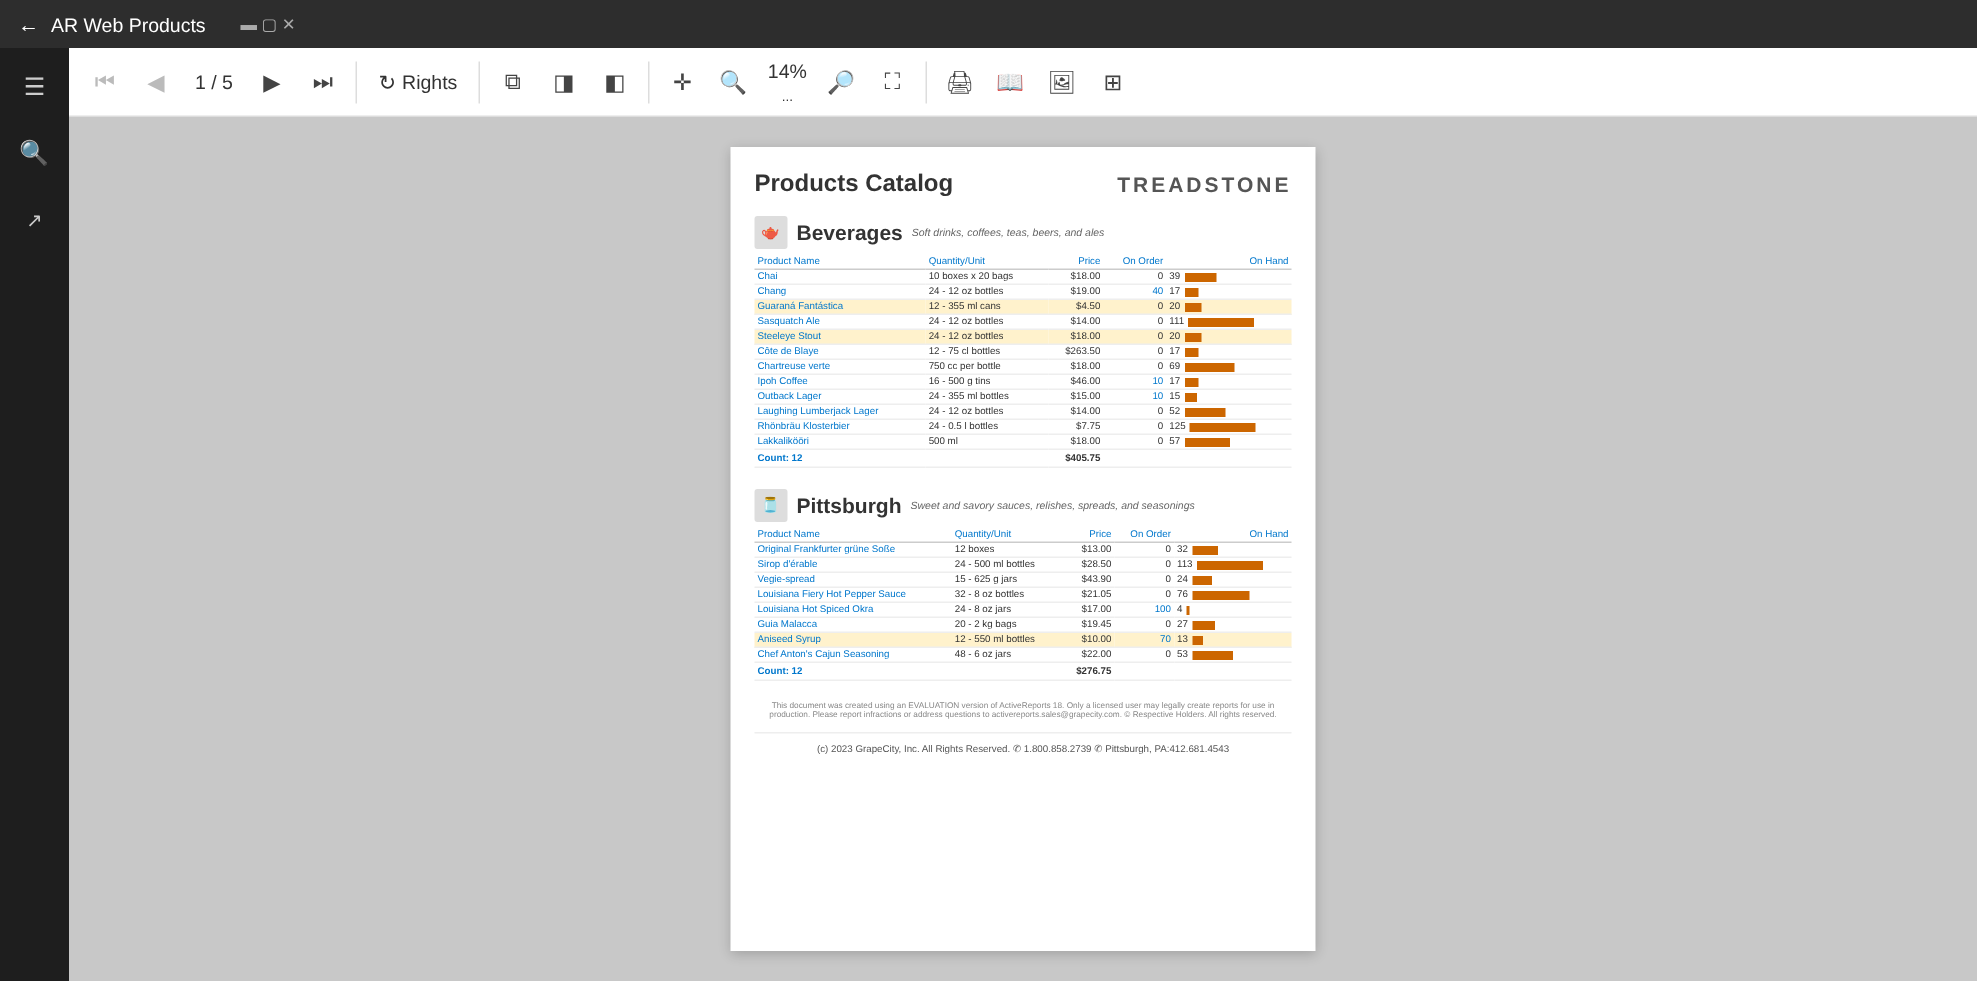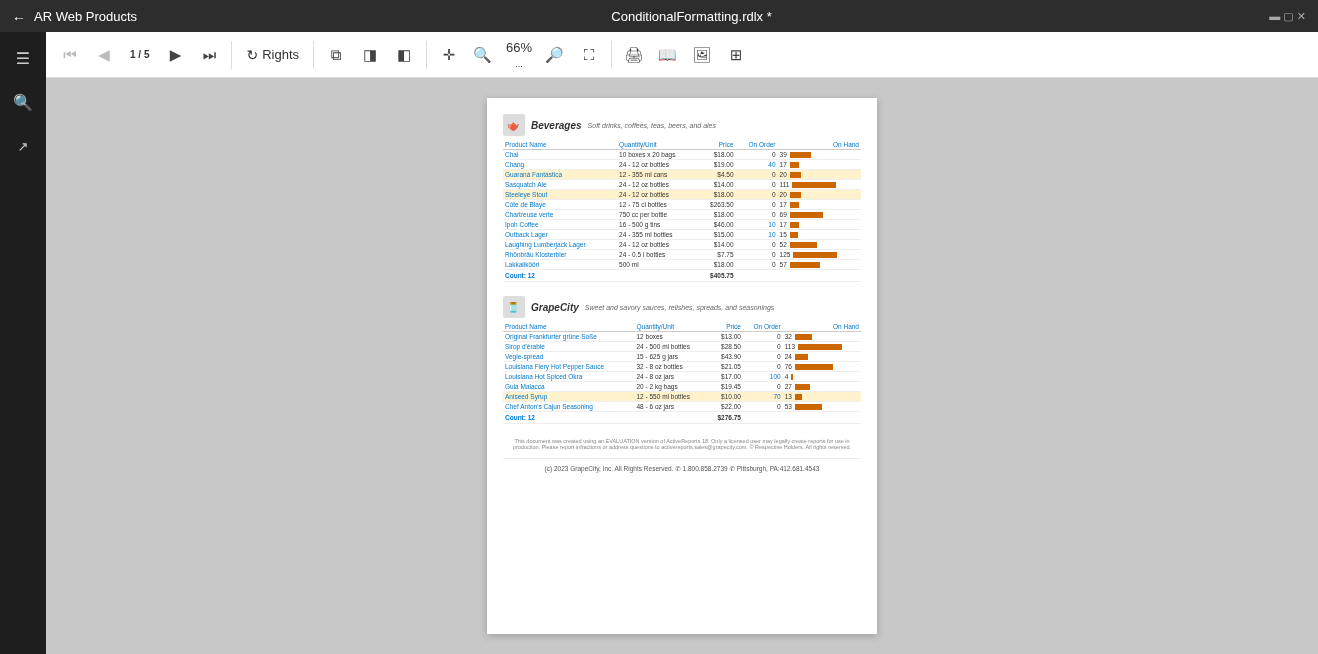--- a/index.html
+++ b/index.html
@@ -75,25 +75,24 @@
       display: flex;
       align-items: center;
       justify-content: center;
       border-radius: 3px;
       color: #444;
       font-size: 15px;
     }
     .toolbar-btn.disabled { color: #bbb; cursor: default; }
     .toolbar-sep { width: 1px; height: 28px; background: #ddd; margin: 0 4px; }
     .page-indicator {
-      font-size: 10px;
+      font-size: 13px;
       color: #333;
       padding: 0 8px;
       white-space: nowrap;
-      font-weight: bold;
     }
     .refresh-btn {
       display: flex;
       align-items: center;
       gap: 4px;
       border: none;
       background: transparent;
       cursor: pointer;
       font-size: 13px;
       color: #333;
@@ -159,25 +158,24 @@
       height: 22px;
       background: #ddd;
       border-radius: 2px;
       margin-right: 6px;
       display: flex;
       align-items: center;
       justify-content: center;
       font-size: 10px;
     }
     .category-name {
-      font-size: 10px;
+      font-size: 14px;
       font-weight: bold;
       color: #333;
       margin-right: 6px;
-      font-style: italic;
     }
     .category-desc {
       font-size: 7px;
       color: #666;
       font-style: italic;
     }
 
     
     .product-table { width: 100%; border-collapse: collapse; }
     .product-table th {
@@ -220,23 +218,20 @@
       border-top: 1px solid #eee;
     }
   </style>
 </head>
 <body>
 
 <div class="title-bar">
   <div class="title-bar-left">
     <span style="cursor:pointer; font-size:14px;">←</span>
     <span>AR Web Products</span>
-  </div>
-  <div class="title-bar-center">
-    <span>ConditionalFormatting.rdlx *</span>
   </div>
   <div class="title-bar-right">
     <span style="font-size:11px; color:#aaa;">▬ ▢ ✕</span>
   </div>
 </div>
 
 <div class="main-layout">
 
   <div class="sidebar">
     <div class="sidebar-icon">☰</div>
@@ -258,35 +253,39 @@
         <span>Rights</span>
       </button>
       <div class="toolbar-sep"></div>
       <button class="toolbar-btn" title="Copy">⧉</button>
       <button class="toolbar-btn" title="Toggle Left">◨</button>
       <button class="toolbar-btn" title="Toggle Right">◧</button>
       <div class="toolbar-sep"></div>
       <button class="toolbar-btn" title="Pan">✛</button>
       <button class="toolbar-btn" title="Zoom Out">🔍</button>
       <span class="zoom-display">
-        <span>66%</span><br>
+        <span>14%</span><br>
         <span style="font-size:9px;">...</span>
       </span>
       <button class="toolbar-btn" title="Zoom In">🔎</button>
       <button class="toolbar-btn" title="Fit Page">⛶</button>
       <div class="toolbar-sep"></div>
       <button class="toolbar-btn" title="Print">🖨</button>
       <button class="toolbar-btn" title="Book View">📖</button>
       <button class="toolbar-btn" title="Portrait">🖼</button>
       <button class="toolbar-btn" title="Multi Page">⊞</button>
     </div>
 
     <div class="report-viewer">
       <div class="report-page">
 
+        <div class="report-header">
+          <div class="report-title">Products Catalog</div>
+          <div class="brand-logo">TREADSTONE</div>
+        </div>
 
         <div class="category-section">
           <div class="category-header">
             <div class="category-icon">🫖</div>
             <div class="category-name">Beverages</div>
             <div class="category-desc">Soft drinks, coffees, teas, beers, and ales</div>
           </div>
           <table class="product-table">
             <thead>
               <tr>
@@ -449,21 +448,21 @@
     <td></td>
     <td></td>
   </tr>
               </tbody>
           </table>
         </div>
 
         <div class="category-section">
           <div class="category-header">
             <div class="category-icon">🫙</div>
-            <div class="category-name">GrapeCity</div>
+            <div class="category-name">Pittsburgh</div>
             <div class="category-desc">Sweet and savory sauces, relishes, spreads, and seasonings</div>
           </div>
           <table class="product-table">
             <thead>
               <tr>
                 <th>Product Name</th>
                 <th>Quantity/Unit</th>
                 <th class="right">Price</th>
                 <th class="right">On Order</th>
                 <th class="right">On Hand</th>

